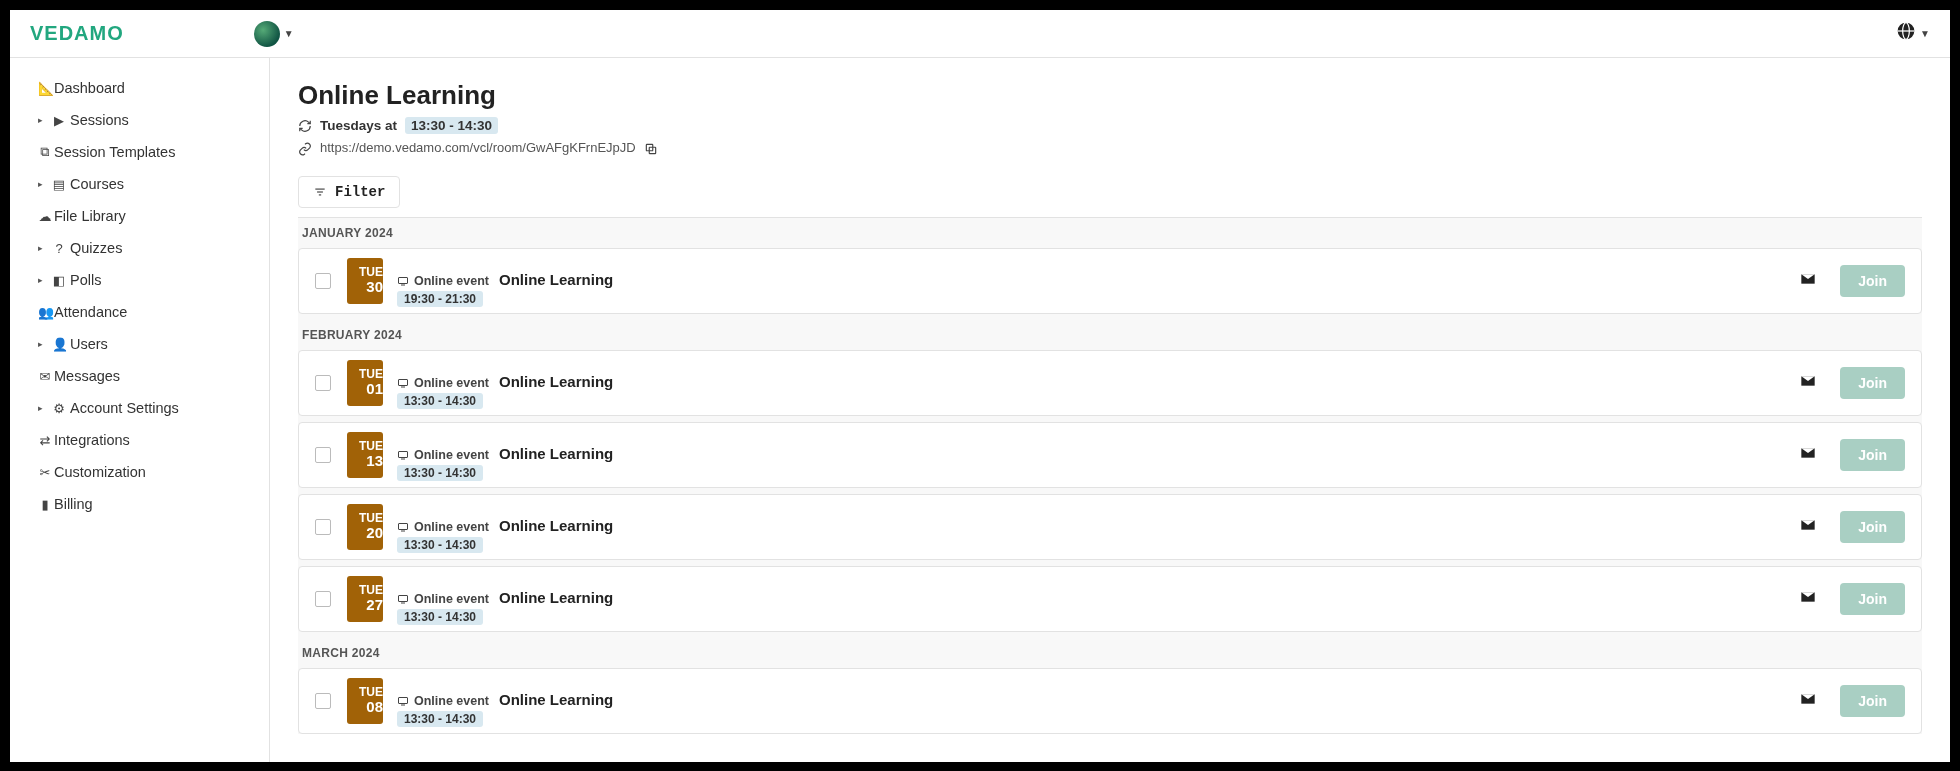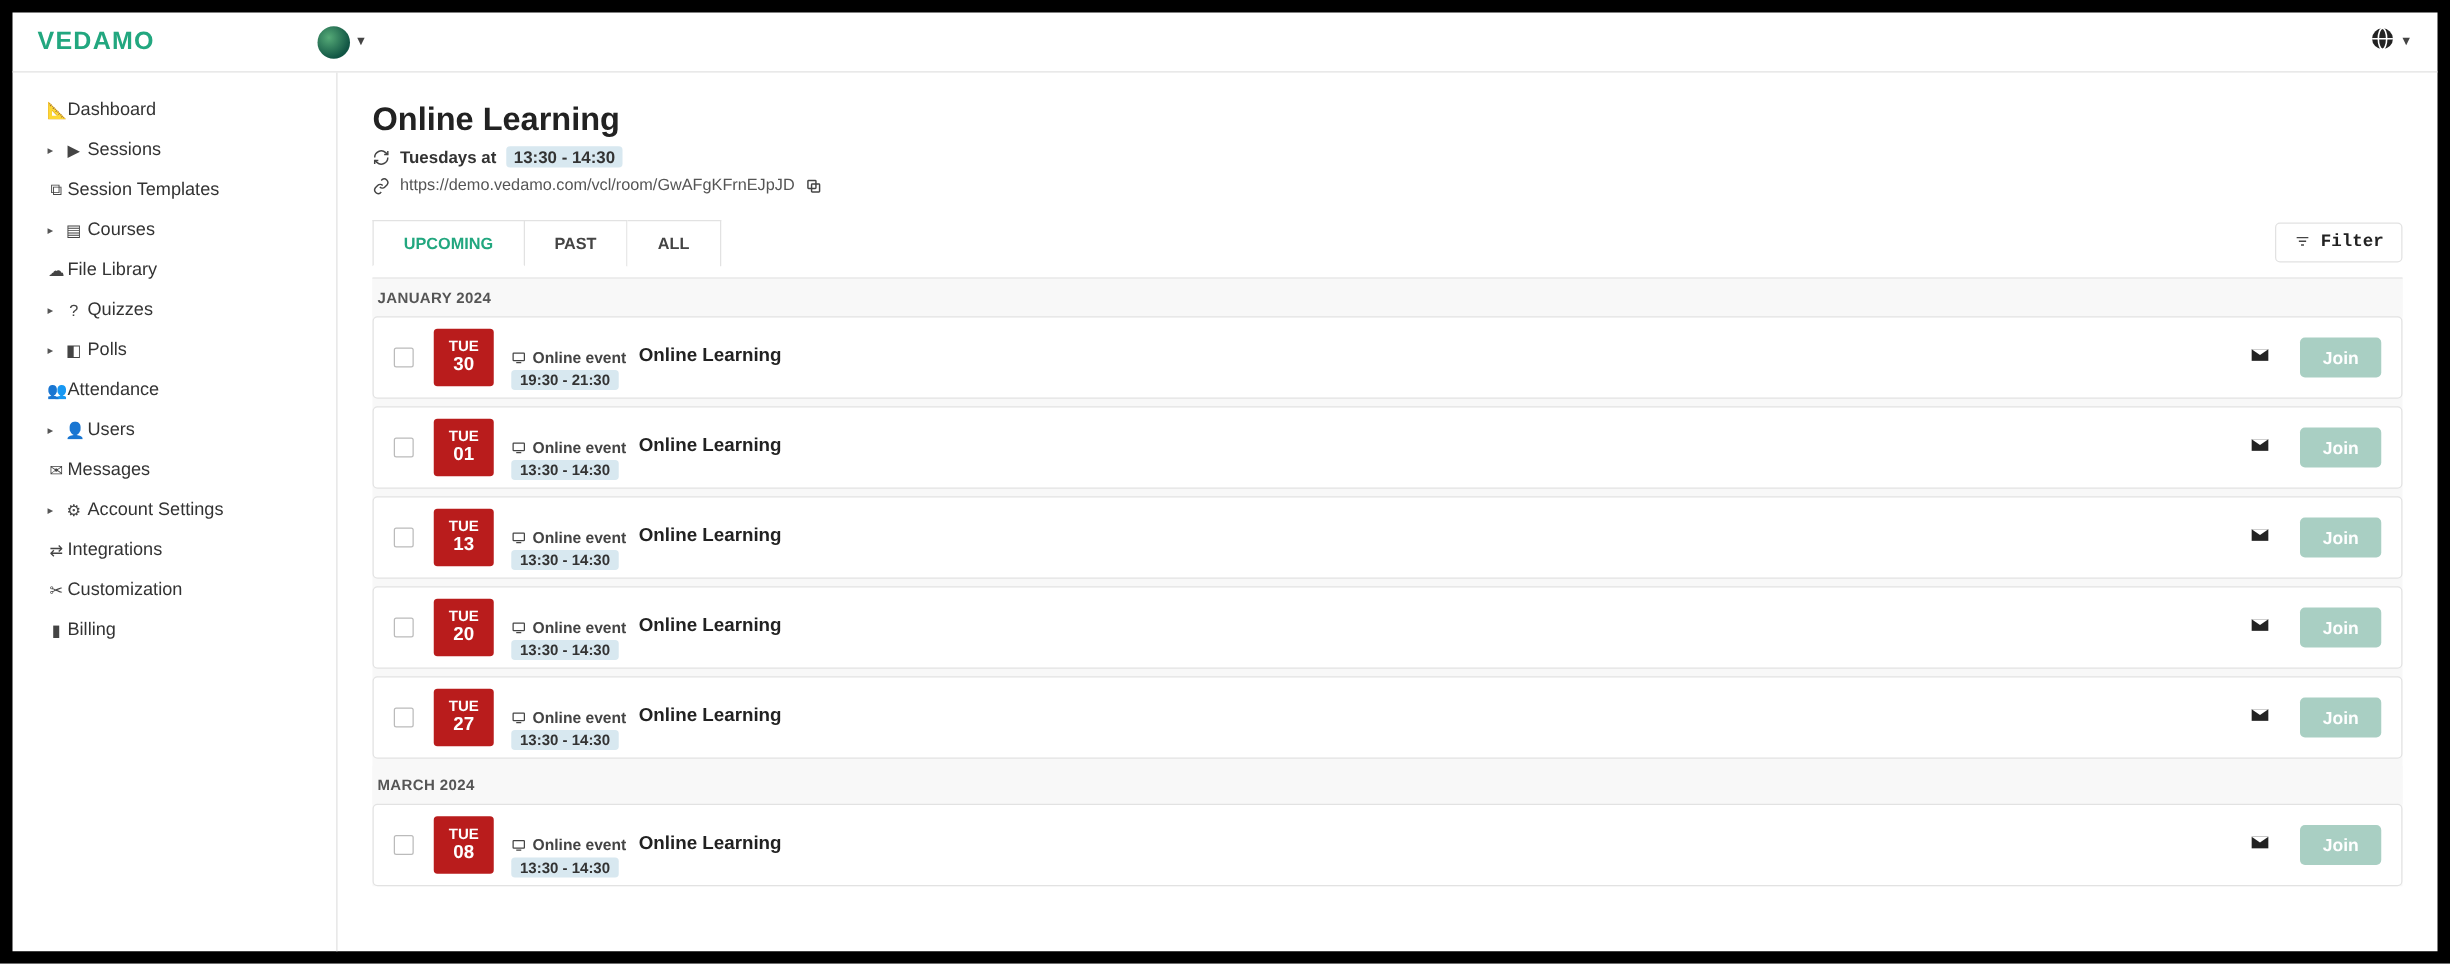--- a/index.html
+++ b/index.html
@@ -49,21 +49,21 @@
   .tabs{display:flex;}
   .tab{padding:10px 24px;border:1px solid var(--border);border-bottom:none;font-weight:700;font-size:13px;color:#444;cursor:pointer;background:#fff;}
   .tab.active{color:var(--green);border-bottom:1px solid #fff;position:relative;z-index:1;}
   .tab + .tab{border-left:none;}
   .filter-btn{display:flex;align-items:center;gap:8px;border:1px solid var(--border);padding:7px 14px;border-radius:4px;background:#fff;font-weight:600;cursor:pointer;font-size:14px;font-family:Liberation Mono, monospace;}
   
   .month-hdr{font-size:12px;font-weight:700;color:#555;letter-spacing:0.3px;padding:8px 4px;background:#f8f8f8;}
   .event-row{display:flex;align-items:center;border:1px solid var(--border);border-radius:4px;background:#fff;margin-bottom:6px;min-height:58px;}
   .chk-cell{width:48px;display:flex;align-items:center;justify-content:center;}
   .chk{width:16px;height:16px;border:1px solid #bbb;border-radius:2px;cursor:pointer;}
-  .date-cell{width:48px;height:46px;background:#b91c1c;color:#fff;border-radius:3px;display:flex;flex-direction:column;align-items:center;justify-content:center;font-weight:700;font-size:12px;line-height:1.1;margin:6px 0;}
+  .date-cell{width:36px;height:46px;background:#a16207;color:#fff;border-radius:3px;display:flex;flex-direction:column;align-items:flex-end;justify-content:center;font-weight:700;font-size:12px;line-height:1.1;margin:6px 0;}
   .date-cell .day{font-size:15px;}
   .info-cell{flex:1;padding:6px 14px;display:flex;flex-direction:column;gap:3px;}
   .info-top{display:flex;align-items:flex-end;gap:10px;margin-top:16px;}
   .online-tag{display:inline-flex;align-items:center;gap:5px;font-size:12.5px;font-weight:600;color:#444;}
   .ev-title{font-weight:700;font-size:15px;}
   .time-tag{background:var(--highlight);padding:1px 7px;border-radius:3px;font-size:12px;font-weight:700;color:#333;align-self:flex-start;}
   .row-actions{display:flex;align-items:center;gap:24px;padding-right:16px;}
   .row-actions .flag{cursor:pointer;color:#222;font-size:14px;}
   .join-btn{background:var(--joinbg);color:#fff;border:none;padding:8px 18px;border-radius:4px;font-weight:700;font-size:14px;cursor:pointer;}
   .list-area{background:#f8f8f8;border-top:1px solid var(--border);margin-top:-1px;padding-top:0;}
@@ -188,25 +188,20 @@
             <svg class="ic-sm" viewBox="0 0 24 24">
                   <rect x="9" y="9" width="11" height="11" rx="1"></rect>
                   <rect x="4" y="4" width="11" height="11" rx="1"></rect>
                 </svg>
           </span>
         </div>
       </div>
     </div>
 
     <div class="tabs-row">
-      <div class="tabs">
-        <div class="tab active">UPCOMING</div>
-        <div class="tab">PAST</div>
-        <div class="tab">ALL</div>
-      </div>
       <div class="filter-btn">
         <span>
           <svg class="ic-sm" viewBox="0 0 24 24">
                 <line x1="4" y1="7" x2="20" y2="7"></line>
                 <line x1="7" y1="12" x2="17" y2="12"></line>
                 <line x1="10" y1="17" x2="14" y2="17"></line>
               </svg>
         </span>
         <span>Filter</span>
       </div>
@@ -236,20 +231,21 @@
               <span class="time-tag">19:30 - 21:30</span>
             </div>
             <div class="row-actions">
               <span class="flag"><svg width="16" height="14" viewBox="0 0 24 20" fill="#222">
                   <rect x="2" y="3" width="20" height="14" fill="#222"></rect>
                   <polygon points="2,3 12,10 22,3" fill="#fff"></polygon>
                 </svg></span>
               <button class="join-btn">Join</button>
             </div>
           </div>
+          <div class="month-hdr">FEBRUARY 2024</div>
           <div class="event-row">
             <div class="chk-cell">
               <div class="chk"></div>
             </div>
             <div class="date-cell">
               <div>TUE</div>
               <div class="day">01</div>
             </div>
             <div class="info-cell">
               <div class="info-top">

